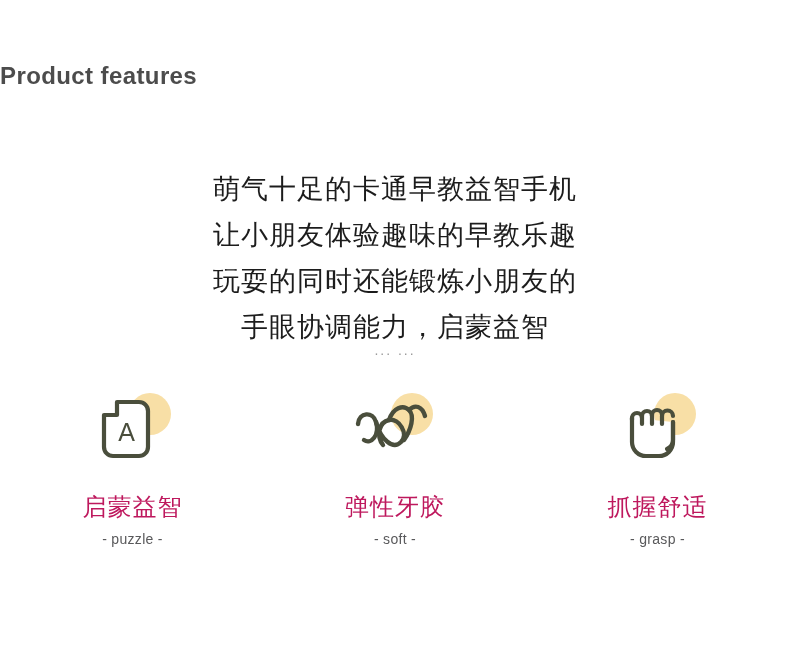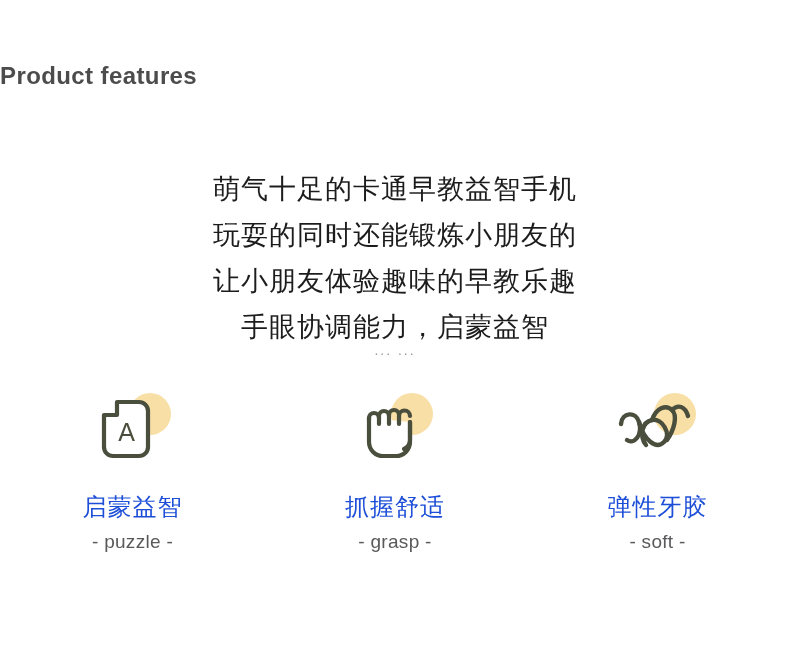--- a/index.html
+++ b/index.html
@@ -90,45 +90,45 @@
     position: absolute;
     top: 0;
     left: 0;
     width: 92px;
     height: 72px;
     display: block;
   }
   .feature-title {
     margin-top: 32px;
     font-size: 24px;
-    color: #1d4ed8;
+    color: #be185d;
     letter-spacing: 1px;
     line-height: 1.1;
     white-space: nowrap;
     text-align: center;
   }
   .feature-sub {
     margin-top: 11px;
-    font-size: 19px;
+    font-size: 14px;
     color: #59595b;
     letter-spacing: 0.3px;
     white-space: nowrap;
   }
 </style>
 </head>
 <body>
 
 <div id="page">
 
   <div class="section-title">Product features</div>
 
   <div class="desc-block">
     <div class="desc-line">萌气十足的卡通早教益智手机</div>
+    <div class="desc-line">让小朋友体验趣味的早教乐趣</div>
     <div class="desc-line">玩耍的同时还能锻炼小朋友的</div>
-    <div class="desc-line">让小朋友体验趣味的早教乐趣</div>
     <div class="desc-line">手眼协调能力，启蒙益智</div>
   </div>
 
   <div class="ellipsis">... ...</div>
 
   <div class="features">
 
     <div class="feature">
       <span class="feature-icon">
         <svg viewBox="0 0 92 72" xmlns="http://www.w3.org/2000/svg">
@@ -138,46 +138,46 @@
         </svg>
       </span>
       <span class="feature-title">启蒙益智</span>
       <span class="feature-sub">- puzzle -</span>
     </div>
 
     <div class="feature">
       <span class="feature-icon">
         <svg viewBox="0 0 92 72" xmlns="http://www.w3.org/2000/svg">
           <circle cx="63" cy="24" r="21" fill="#f8dfa6"></circle>
+          <g fill="none" stroke="#4a4e3c" stroke-width="4.4" stroke-linecap="round" stroke-linejoin="round">
+            <path d="M9 34 C10 22 24 21 27 32 C31 45 22 55 15 50"></path>
+            <path d="M27 32 C32 50 44 60 52 52 C60 44 50 28 40 30 C30 32 27 46 34 55"></path>
+            <path d="M40 30 C44 18 54 14 60 20 C66 26 62 40 55 50"></path>
+            <path d="M60 20 C66 14 73 16 76 26"></path>
+          </g>
+        </svg>
+      </span>
+      <span class="feature-title">弹性牙胶</span>
+      <span class="feature-sub">- soft -</span>
+    </div>
+
+    <div class="feature">
+      <span class="feature-icon">
+        <svg viewBox="0 0 92 72" xmlns="http://www.w3.org/2000/svg">
+          <circle cx="63" cy="24" r="21" fill="#f8dfa6"></circle>
           <g fill="#ffffff" stroke="#4a4e3c" stroke-width="4.2" stroke-linecap="round" stroke-linejoin="round">
             <path d="M20 28 L20 52 a14 14 0 0 0 14 14 L47 66 a14 14 0 0 0 14 -14 L61 32" fill="#ffffff"></path>
             <path d="M20 28 a5 5 0 0 1 10 0" fill="none"></path>
             <path d="M30 26 a5 5 0 0 1 10 0" fill="none"></path>
             <path d="M40 25 a5 5 0 0 1 10 0" fill="none"></path>
             <path d="M50 26 a5.5 5.5 0 0 1 11 0" fill="none"></path>
             <path d="M20 28 L20 30 M30 26 L30 34 M40 25 L40 34 M50 26 L50 34" fill="none"></path>
             <path d="M61 32 L61 50 a10 10 0 0 1 -6 9" fill="none"></path>
           </g>
         </svg>
       </span>
       <span class="feature-title">抓握舒适</span>
       <span class="feature-sub">- grasp -</span>
     </div>
 
-    <div class="feature">
-      <span class="feature-icon">
-        <svg viewBox="0 0 92 72" xmlns="http://www.w3.org/2000/svg">
-          <circle cx="63" cy="24" r="21" fill="#f8dfa6"></circle>
-          <g fill="none" stroke="#4a4e3c" stroke-width="4.4" stroke-linecap="round" stroke-linejoin="round">
-            <path d="M9 34 C10 22 24 21 27 32 C31 45 22 55 15 50"></path>
-            <path d="M27 32 C32 50 44 60 52 52 C60 44 50 28 40 30 C30 32 27 46 34 55"></path>
-            <path d="M40 30 C44 18 54 14 60 20 C66 26 62 40 55 50"></path>
-            <path d="M60 20 C66 14 73 16 76 26"></path>
-          </g>
-        </svg>
-      </span>
-      <span class="feature-title">弹性牙胶</span>
-      <span class="feature-sub">- soft -</span>
-    </div>
-
 
   </div>
 </div>
 
 </body></html>

